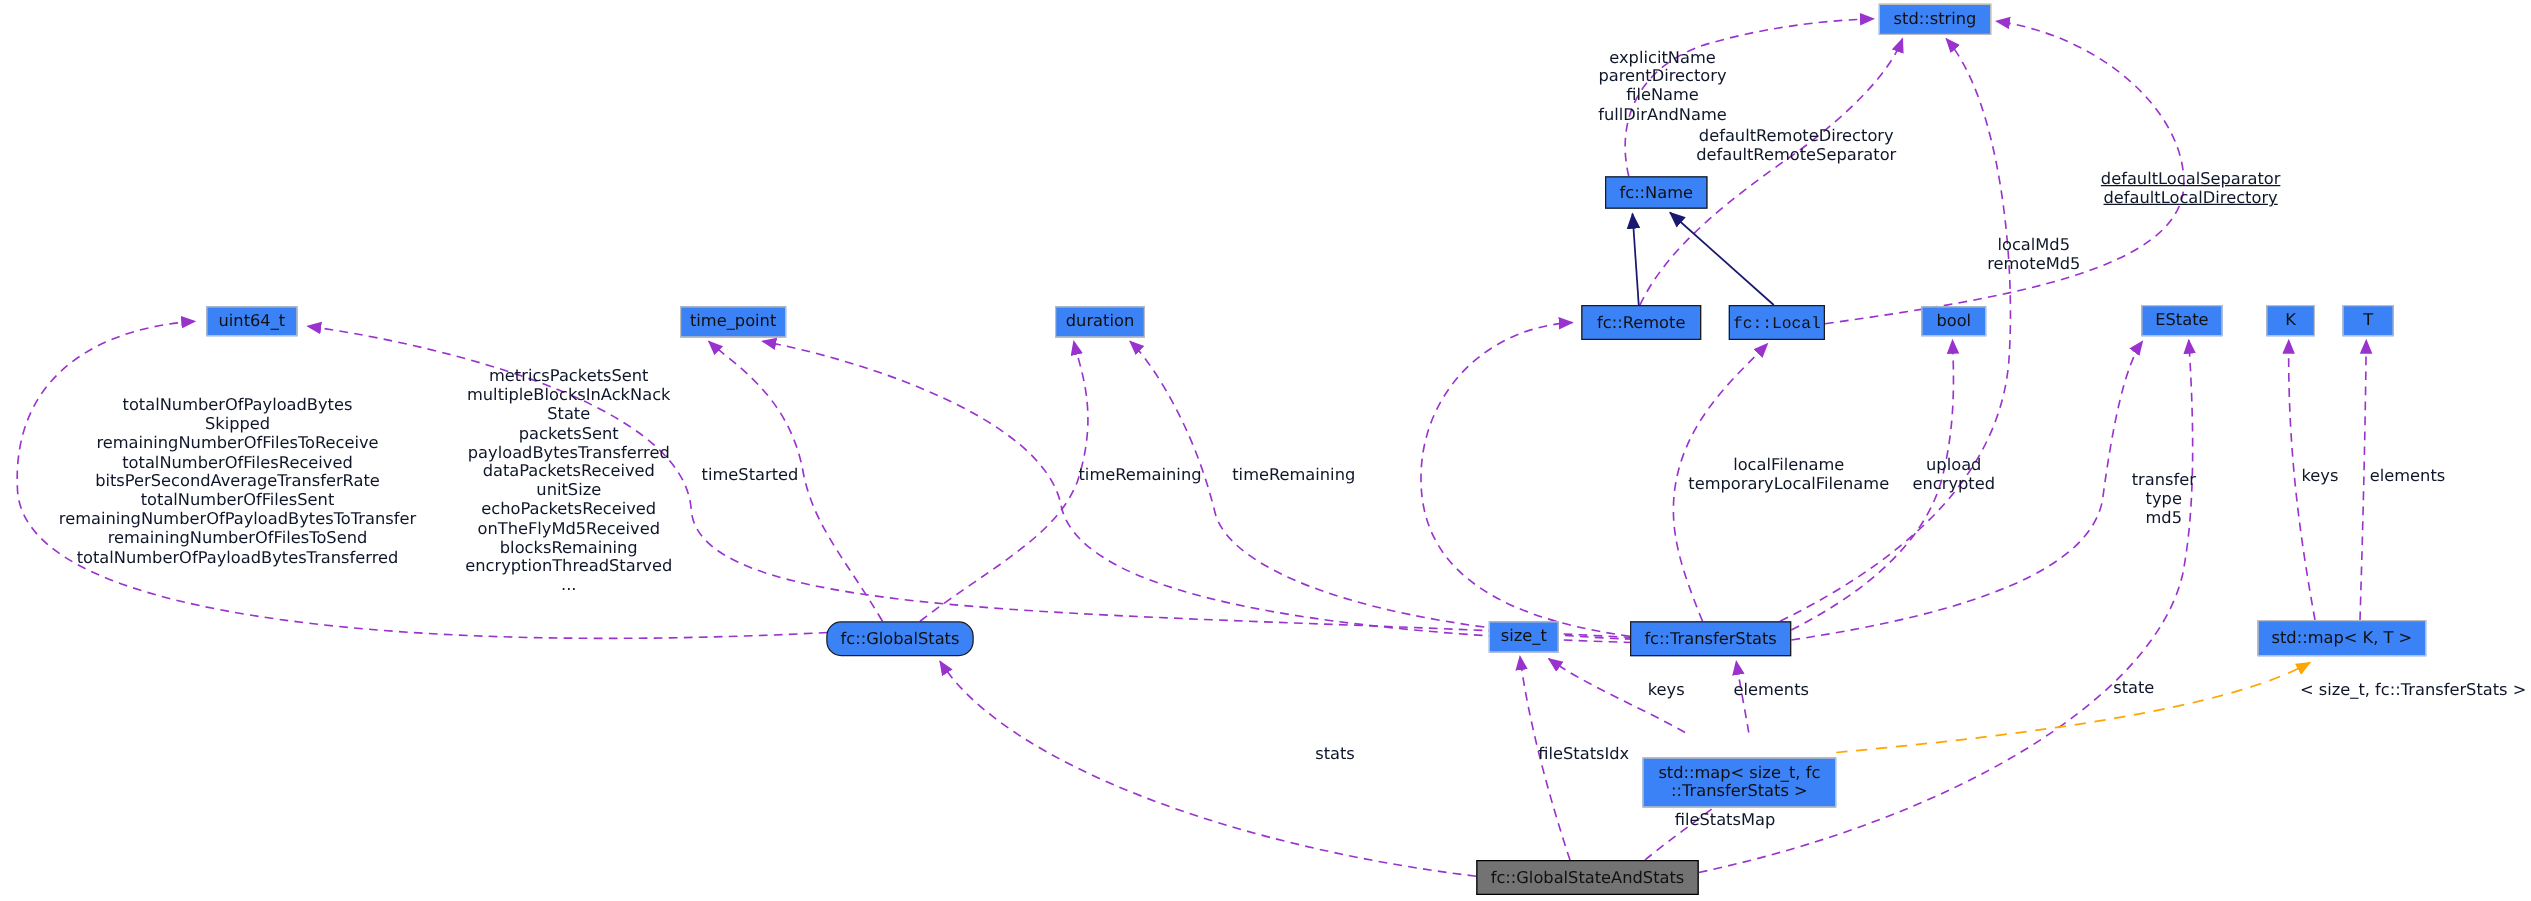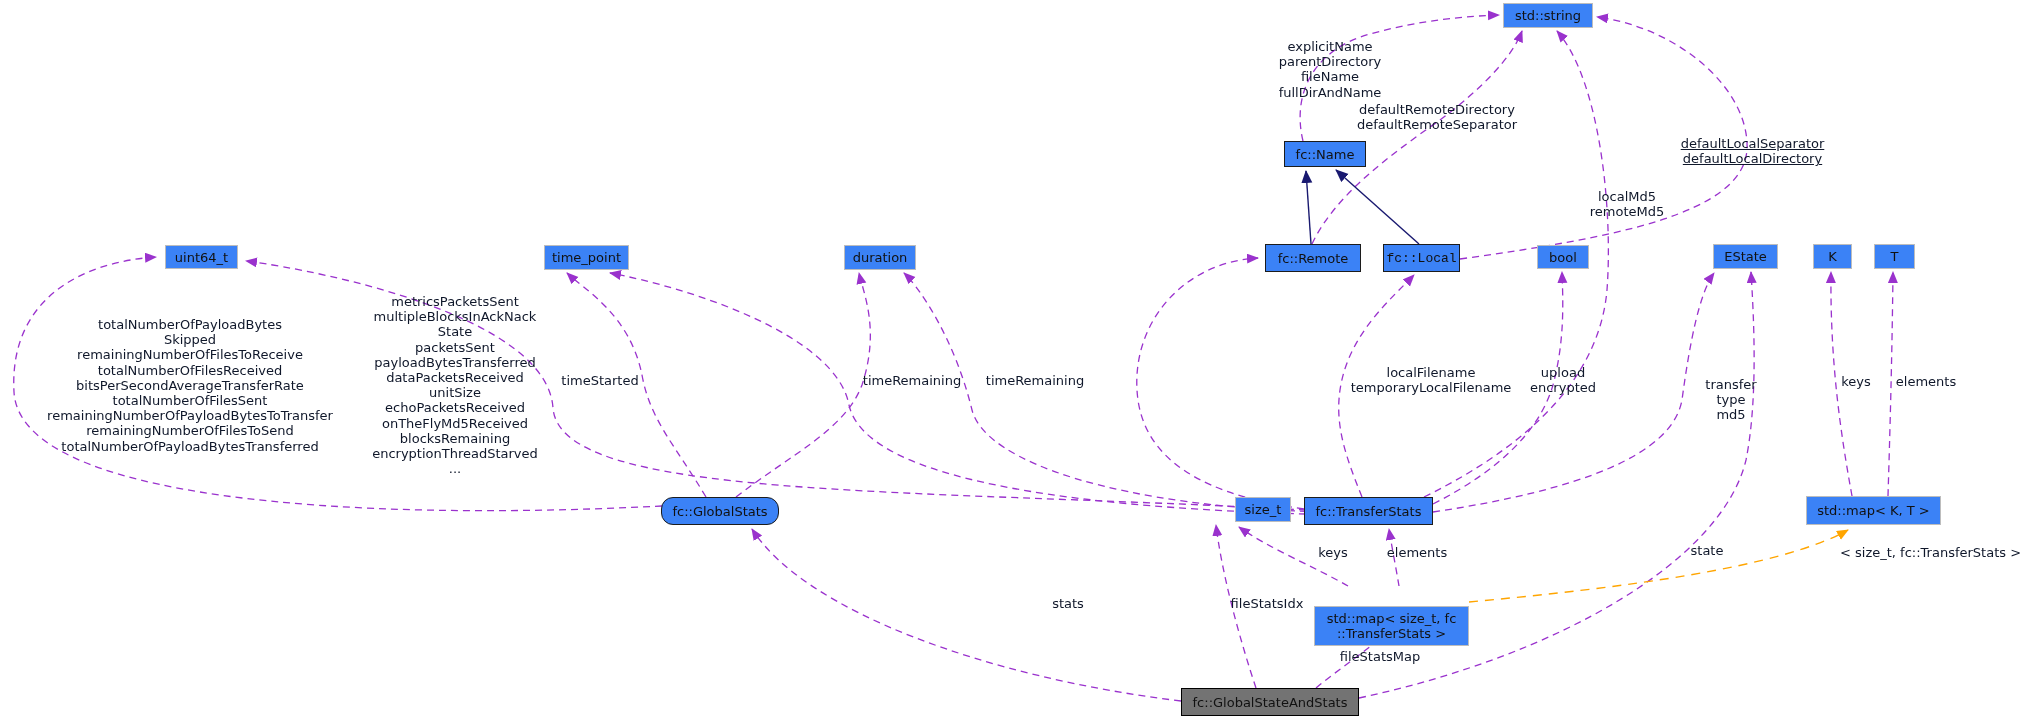--- a/index.html
+++ b/index.html
@@ -91,21 +91,21 @@
   <div class="node" style="left:844px;top:245px;width:72px;height:25px;">duration</div>
   <div class="node linked" style="left:1284px;top:141px;width:82px;height:26px;">fc::Name</div>
   <div class="node" style="left:1503px;top:3px;width:90px;height:25px;">std::string</div>
   <div class="node linked" style="left:1265px;top:244px;width:96px;height:28px;">fc::Remote</div>
   <div class="node linked" style="left:1383px;top:244px;width:77px;height:28px;font-family:Liberation Mono, monospace;">fc::Local</div>
   <div class="node" style="left:1537px;top:245px;width:52px;height:24px;">bool</div>
   <div class="node" style="left:1713px;top:244px;width:65px;height:25px;">EState</div>
   <div class="node" style="left:1813px;top:244px;width:39px;height:25px;">K</div>
   <div class="node" style="left:1874px;top:244px;width:41px;height:25px;">T</div>
   <div class="node linked" style="left:661px;top:497px;width:118px;height:28px;border-radius:12px;">fc::GlobalStats</div>
-  <div class="node" style="left:1191px;top:497px;width:56px;height:25px;margin-left:44px;">size_t</div>
+  <div class="node" style="left:1191px;top:497px;width:56px;height:25px;">size_t</div>
   <div class="node linked" style="left:1304px;top:497px;width:129px;height:28px;">fc::TransferStats</div>
   <div class="node" style="left:1314px;top:586px;width:155px;height:40px;margin-top:20px;">std::map&lt; size_t, fc
 ::TransferStats &gt;</div>
   <div class="node" style="left:1806px;top:496px;width:135px;height:29px;">std::map&lt; K, T &gt;</div>
   <div class="node main" style="left:1181px;top:688px;width:178px;height:28px;">fc::GlobalStateAndStats</div>
 
   <div class="elabel" style="left:30px;top:317px;width:320px;">totalNumberOfPayloadBytes
 Skipped
 remainingNumberOfFilesToReceive
 totalNumberOfFilesReceived

